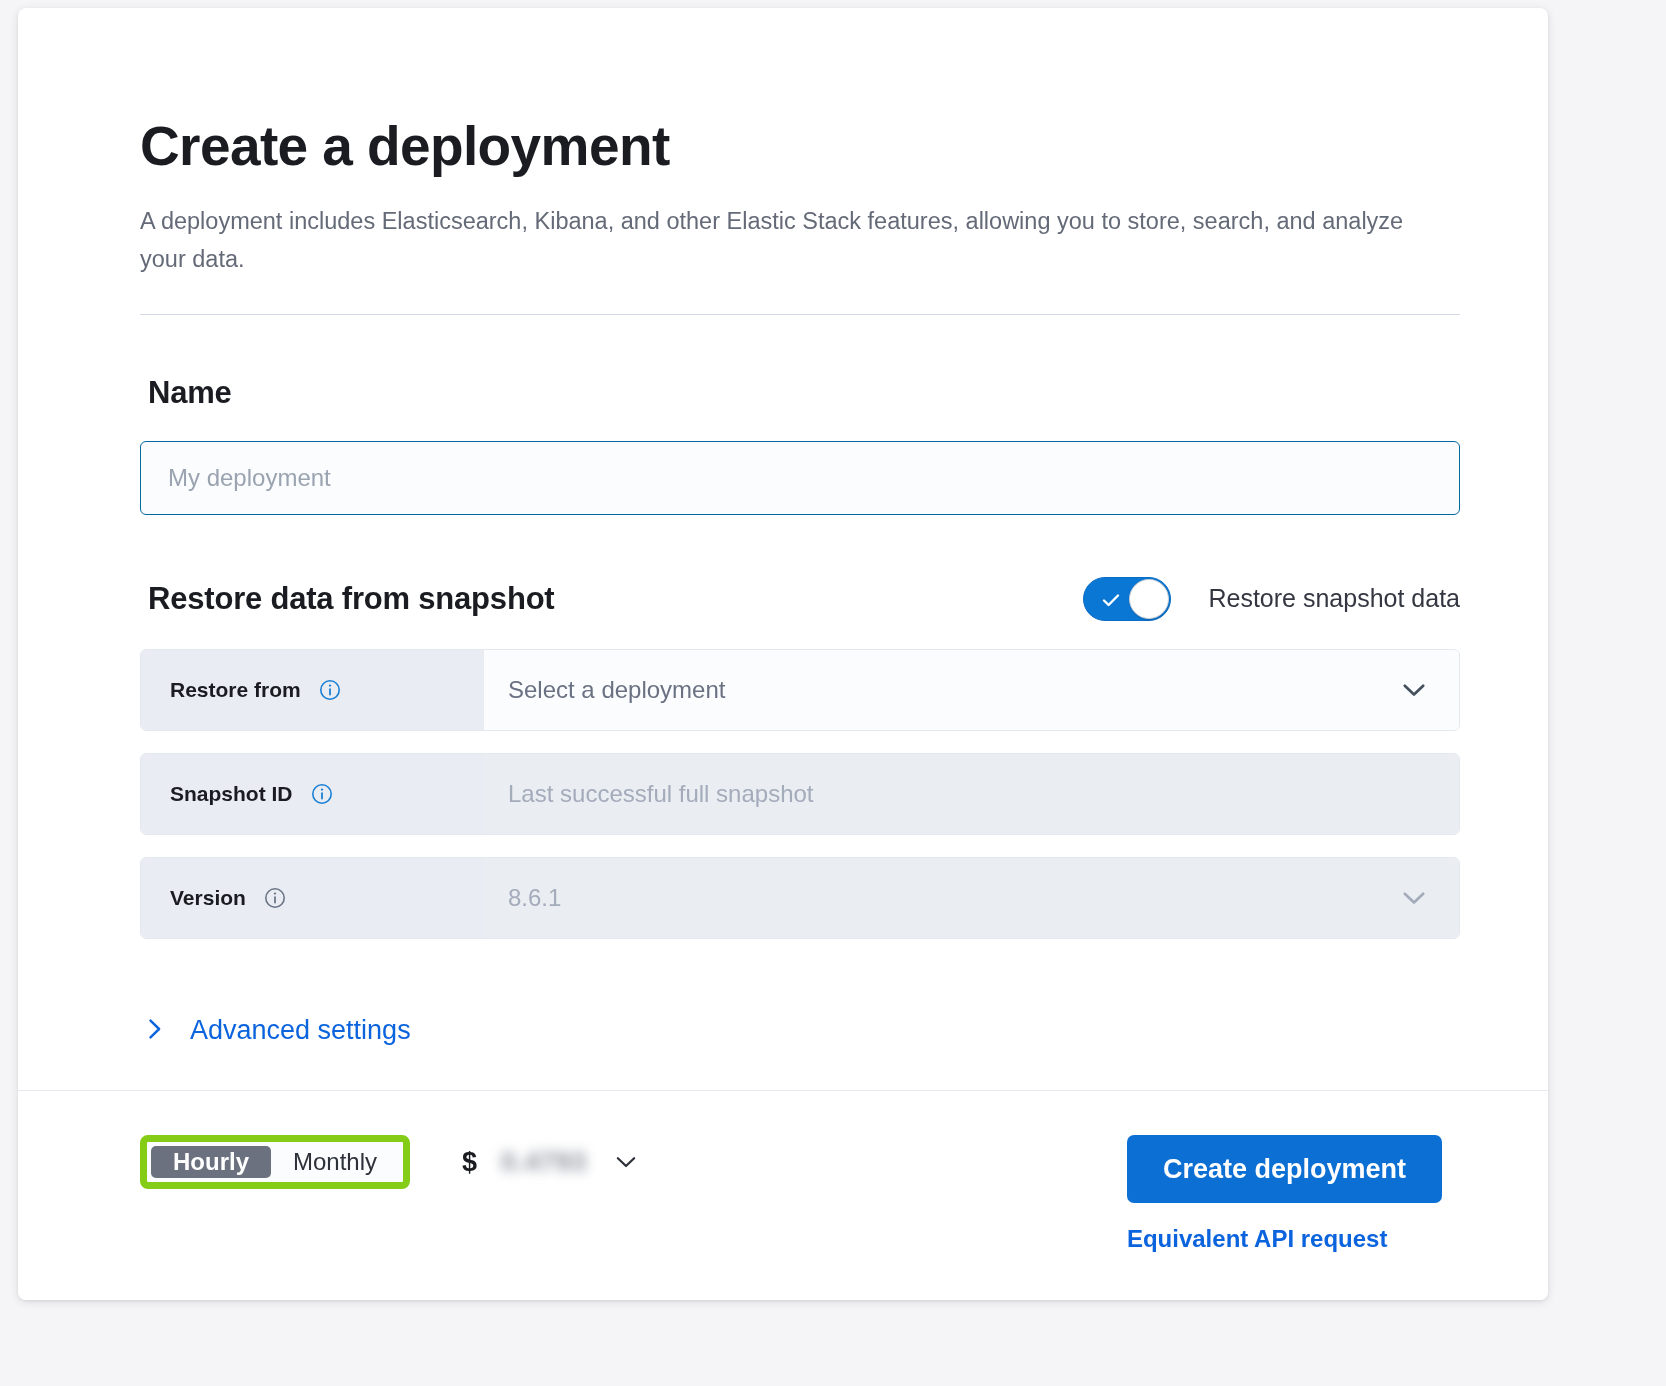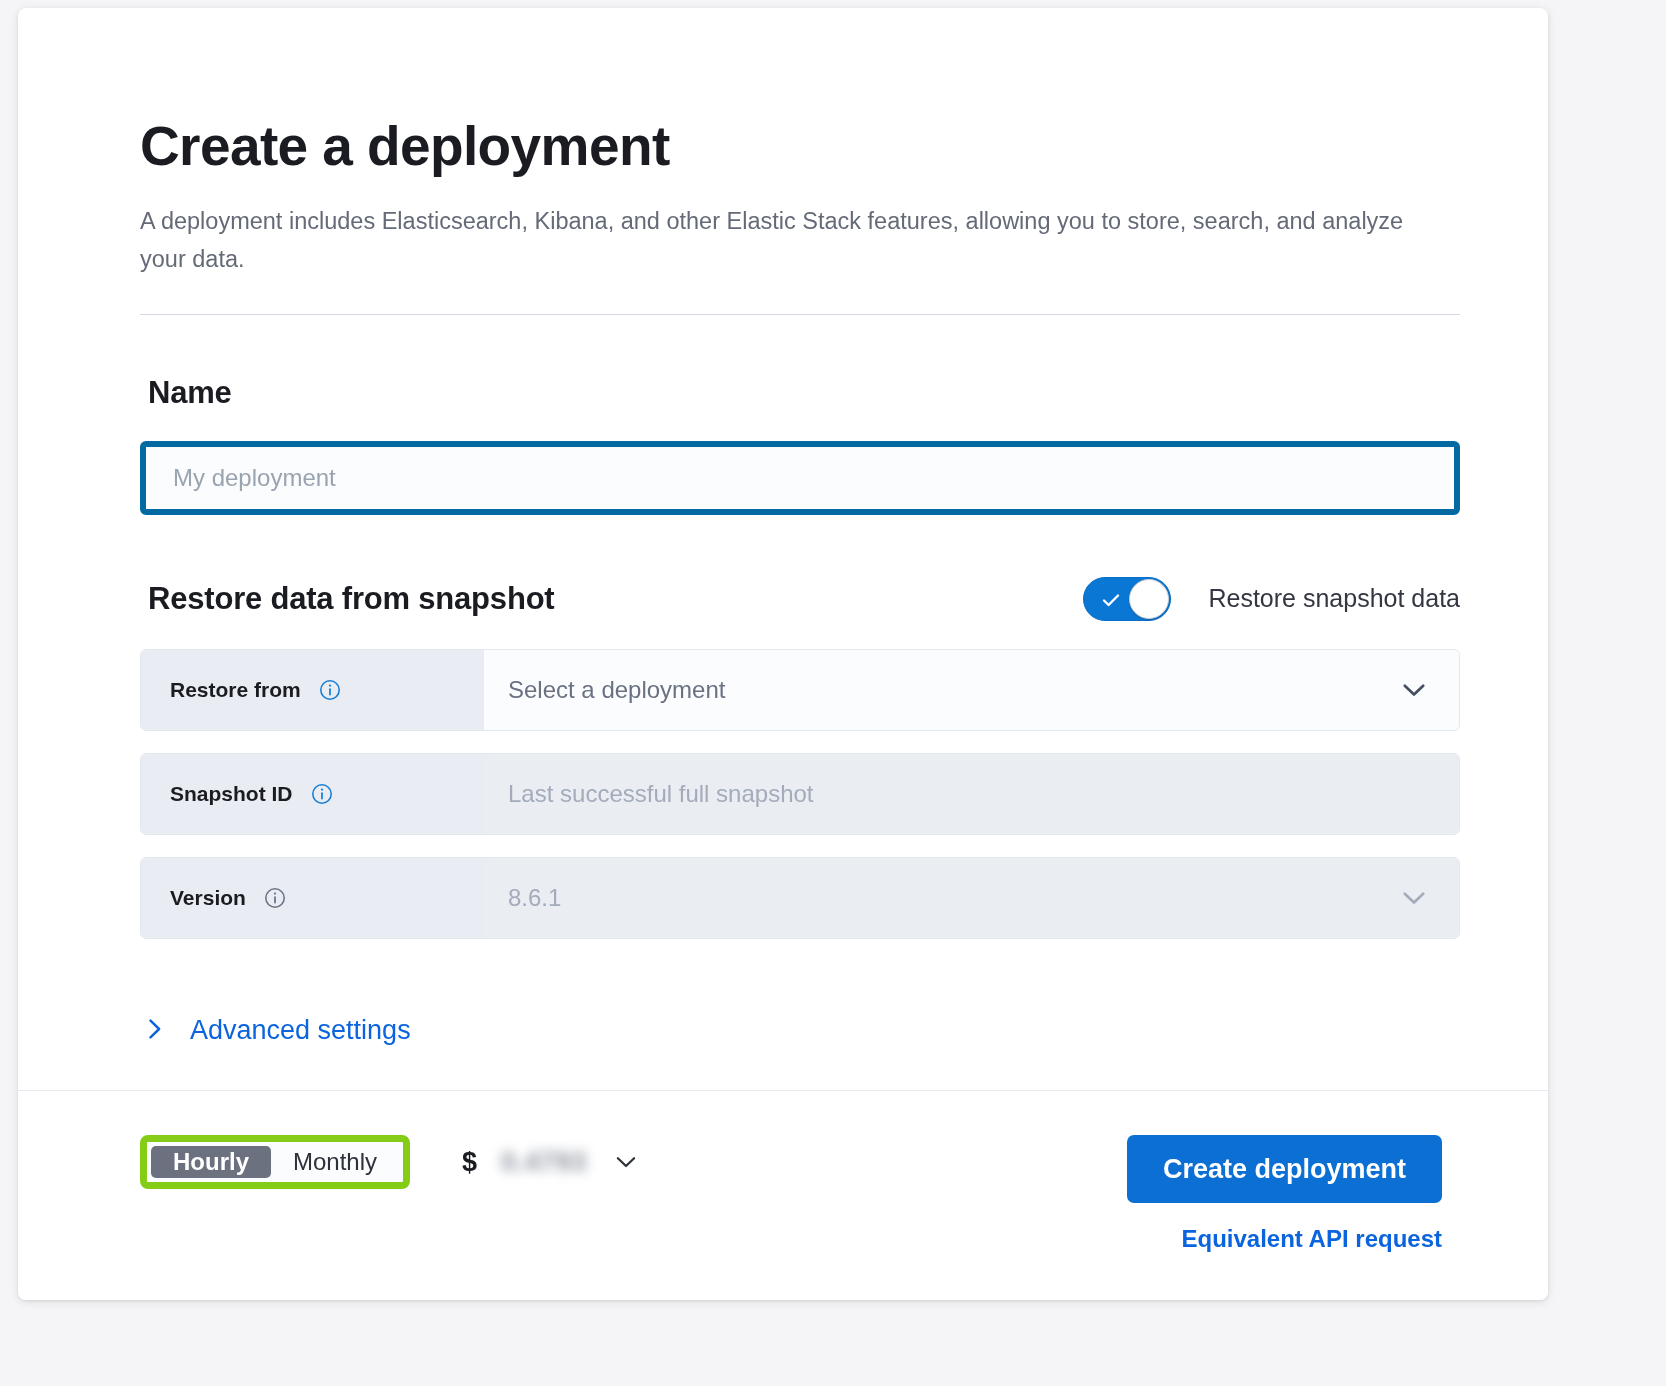--- a/index.html
+++ b/index.html
@@ -71,21 +71,21 @@
     letter-spacing: -0.2px;
     margin-left: 8px;
   }
   .name-section { margin-top: 60px; }
 
   .text-input {
     margin-top: 30px;
     width: 1320px;
     height: 74px;
     background: #fbfcfd;
-    border: 6px solid #0369a1;
+    border: 1px solid #0369a1;
     border-radius: 6px;
     box-shadow: 0 1px 1px rgba(0,0,0,0.02) inset;
     display: flex;
     align-items: center;
     padding: 0 27px;
     font-size: 24px;
     color: #9aa3b0;
   }
 
   
@@ -259,21 +259,20 @@
     font-weight: 700;
     color: #8b919c;
     filter: blur(6px);
     letter-spacing: 0.5px;
     user-select: none;
   }
 
   .footer-right {
     display: flex;
     flex-direction: column;
-    align-items: flex-end;
   }
   .primary-btn {
     background: #0b6fd4;
     color: #ffffff;
     font-size: 27px;
     font-weight: 700;
     border: none;
     border-radius: 7px;
     padding: 0 36px;
     height: 68px;

